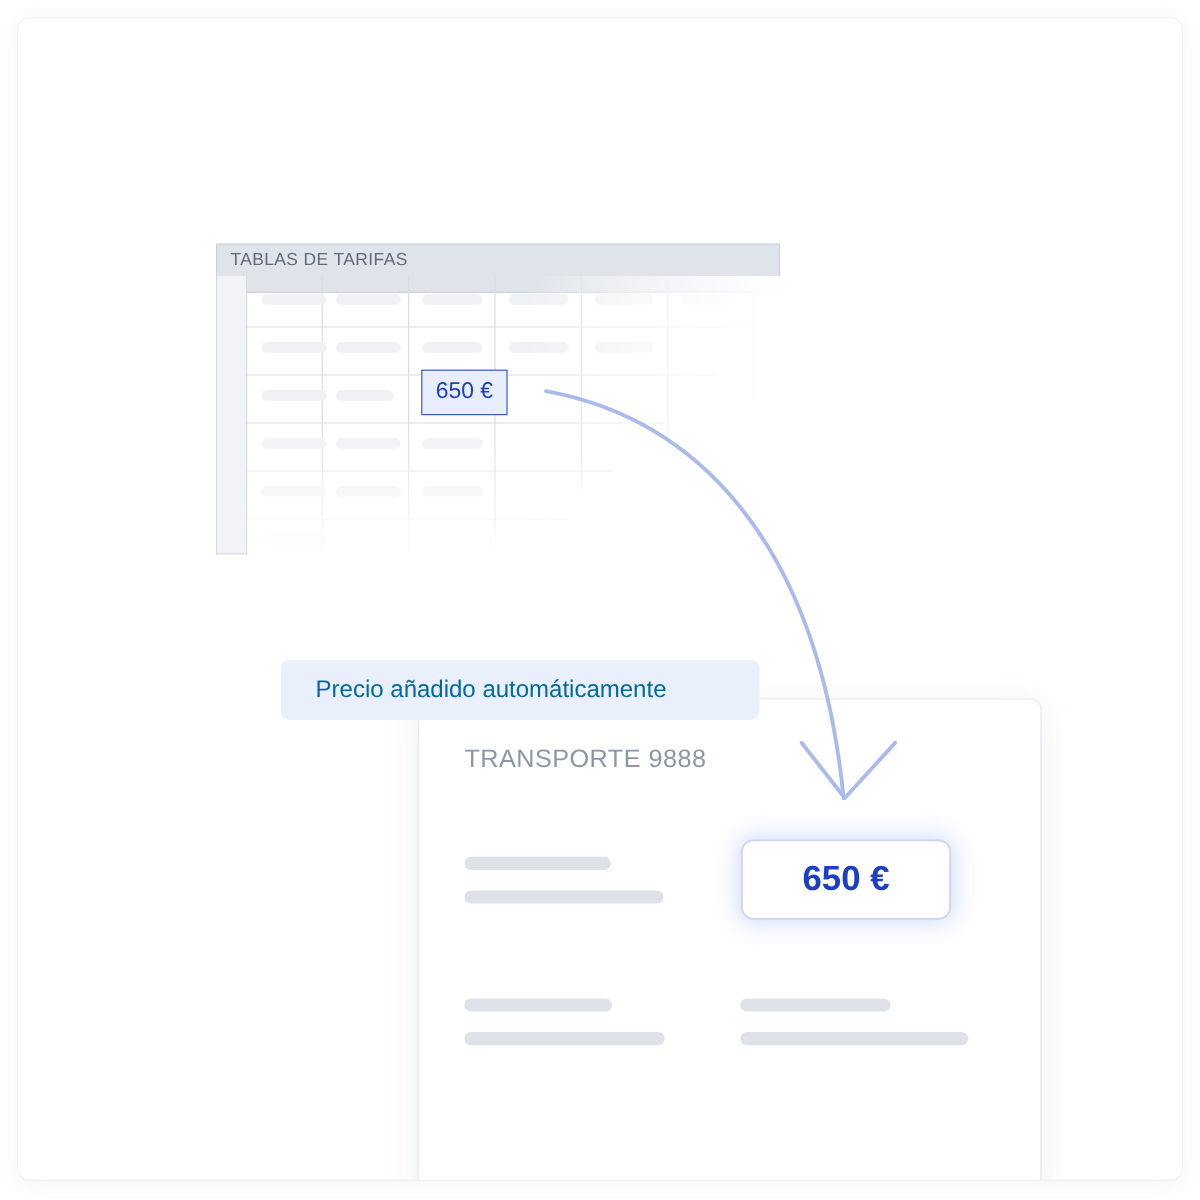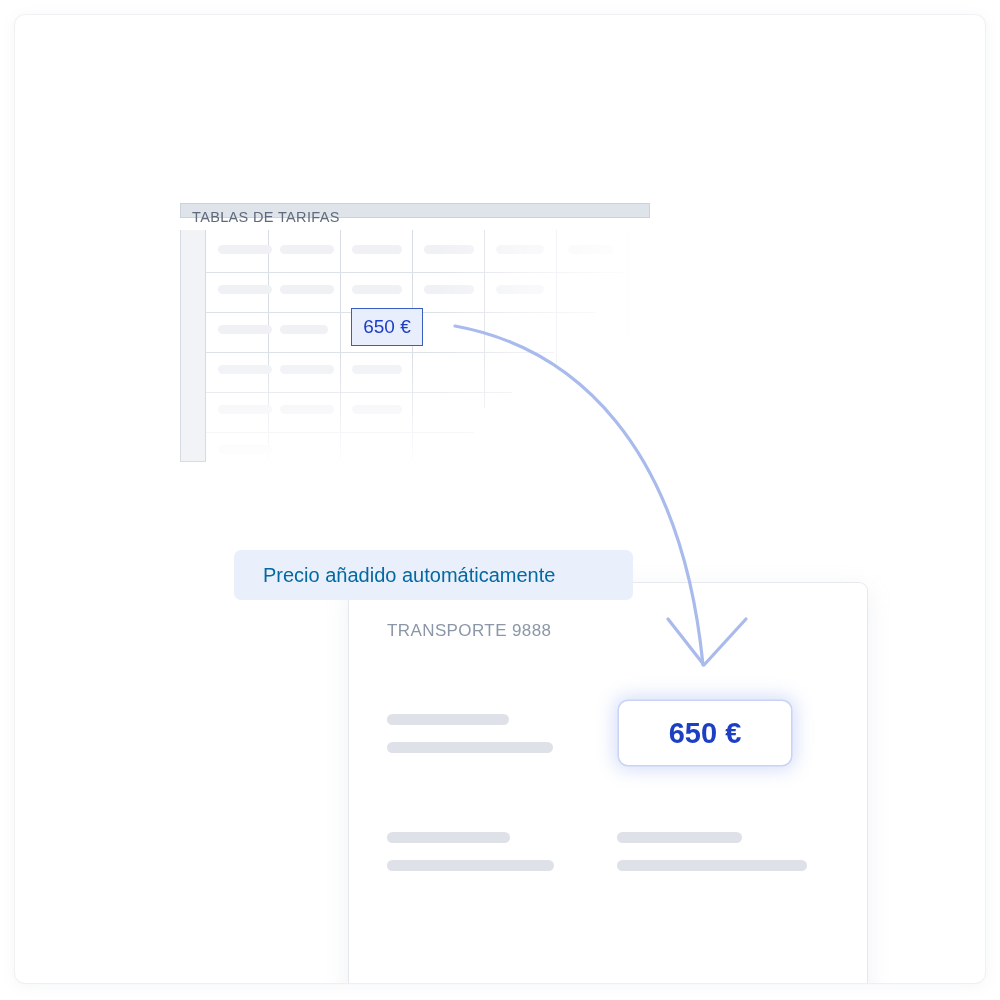--- a/index.html
+++ b/index.html
@@ -41,21 +41,21 @@
     left: 165px;
     top: 188px;
     width: 470px;
     height: 260px;
   }
   .rates-header {
     position: absolute;
     left: 0;
     top: 0;
     width: 470px;
-    height: 15px;
+    height: 41px;
     background: #dfe3ea;
     border: 1px solid #ccd2dc;
     box-sizing: border-box;
   }
   .rates-header-title {
     position: absolute;
     left: 11px;
     top: 5px;
     font-size: 14.5px;
     letter-spacing: 0.35px;
@@ -164,21 +164,21 @@
     background: #ffffff;
     border-radius: 8px 8px 0 0;
     box-shadow: 0 0 0 1px rgba(213,219,228,0.55),
                 0 6px 26px rgba(150,160,180,0.16);
     z-index: 3;
   }
   .card-title {
     position: absolute;
     left: 38px;
     top: 38px;
-    font-size: 17px;
+    font-size: 21px;
     letter-spacing: 0.4px;
     color: #8b97a8;
     white-space: nowrap;
   }
   .card-bar {
     position: absolute;
     border-radius: 5.5px;
     background: #dee1e7;
     height: 11px;
   }

